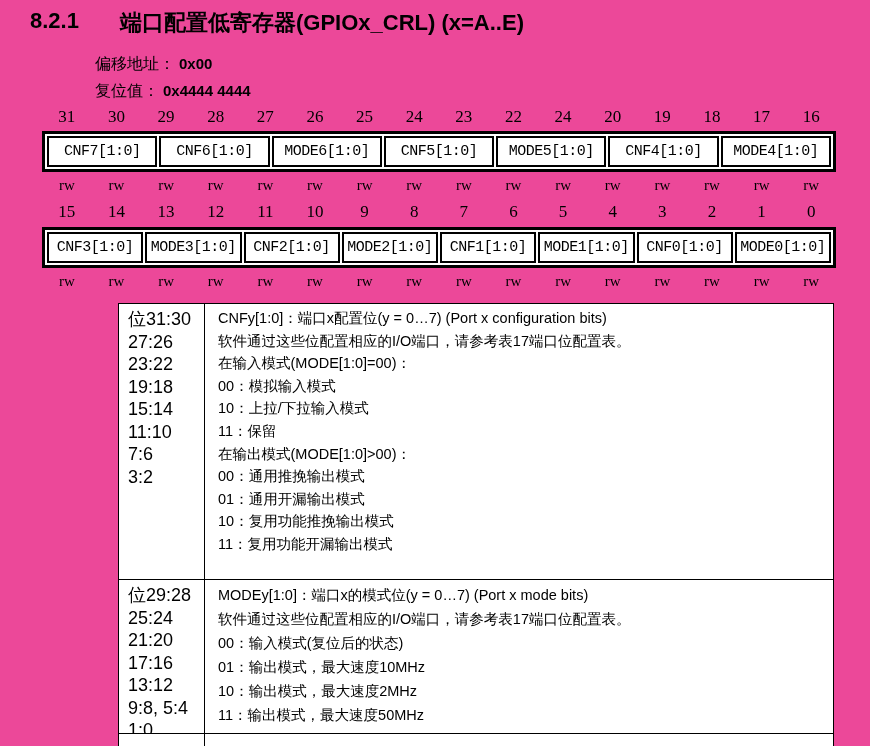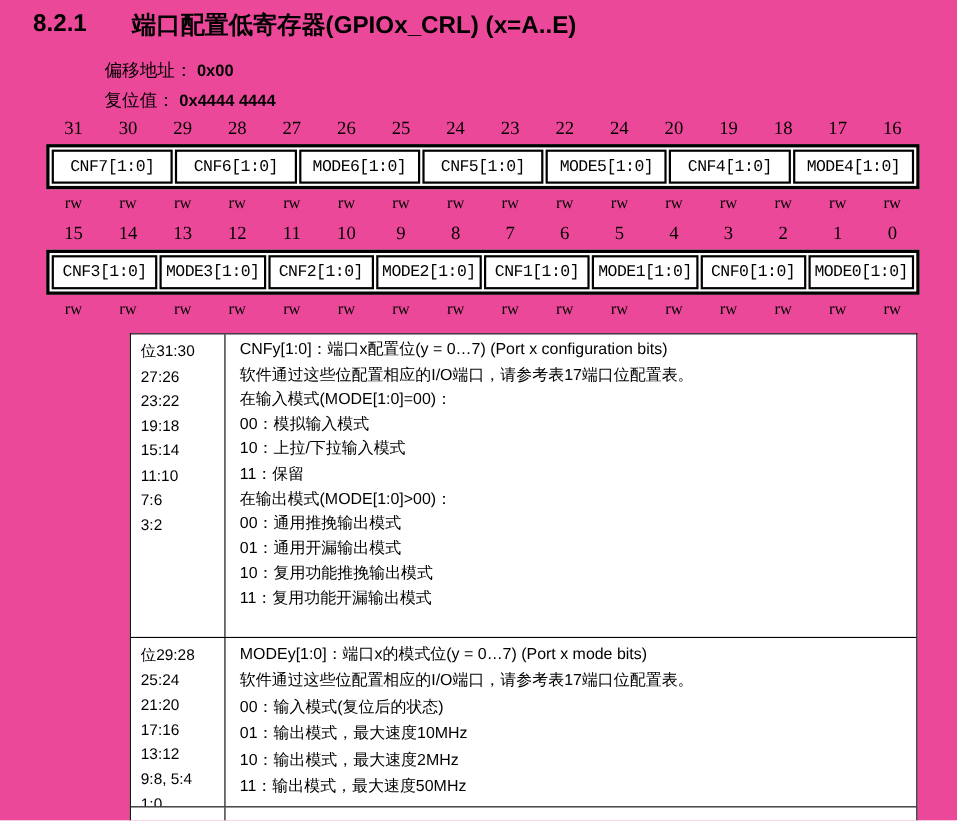--- a/index.html
+++ b/index.html
@@ -28,21 +28,21 @@
   .rw-row{position:absolute;left:42px;width:794px;display:flex;
           font:15px "Liberation Serif",serif;}
   .rw-cell{flex:1;text-align:center;}
 
   
   .desc-table{position:absolute;left:118px;top:303px;width:716px;box-sizing:border-box;
               border:1px solid #000;border-bottom:none;background:#fff;}
   .desc-row{display:flex;box-sizing:border-box;border-bottom:1px solid #000;}
   .desc-row.partial{border-bottom:none;}
   .desc-left{width:86px;box-sizing:border-box;border-right:1px solid #000;
-             padding:4px 0 0 9px;font-size:14px;line-height:22.5px;overflow:hidden;white-space:nowrap;}
+             padding:4px 0 0 9px;font-size:18px;line-height:22.5px;overflow:hidden;white-space:nowrap;}
   .desc-right{flex:1;padding:3px 8px 0 13px;font-size:14.5px;overflow:hidden;}
   .desc-right.r1{line-height:22.6px;}
   .desc-right.r2{line-height:24px;}
   .desc-line{white-space:nowrap;}
   .b{font-weight:normal;}
 </style>
 </head>
 <body>
 
 <div class="page">

